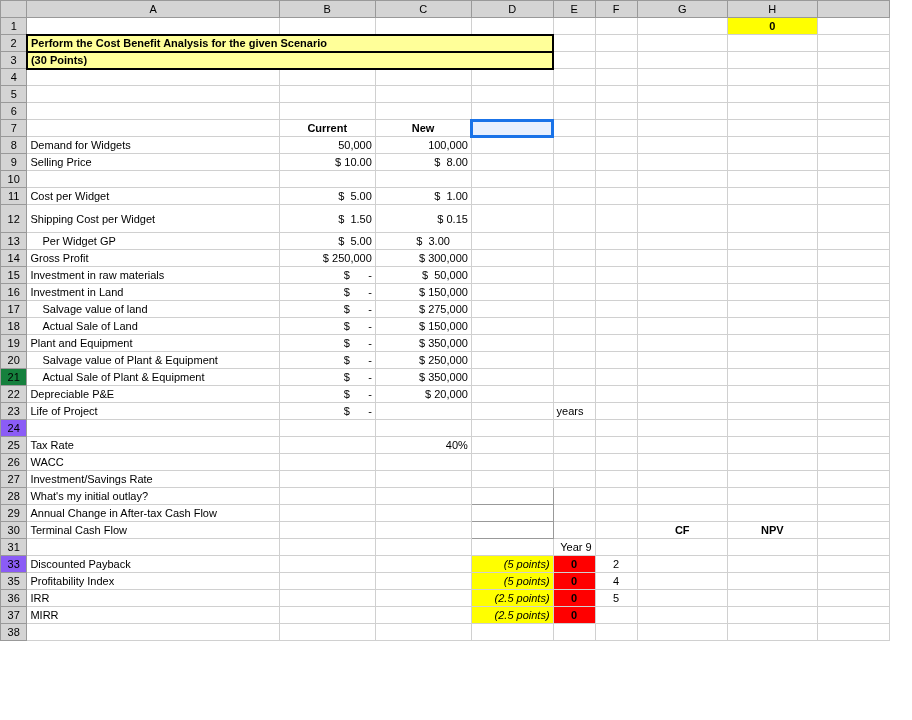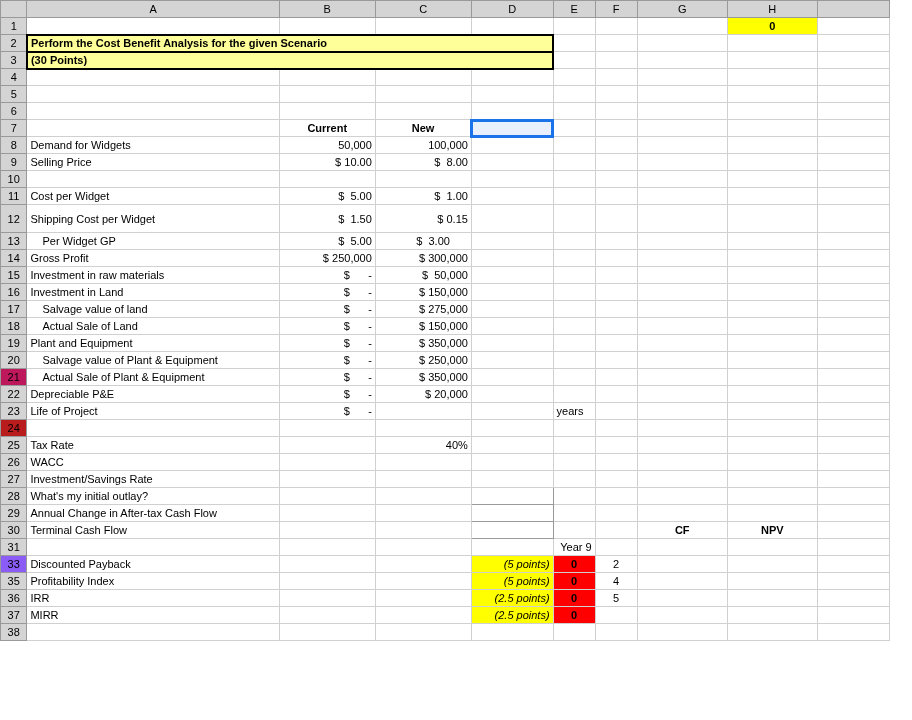--- a/index.html
+++ b/index.html
@@ -266,21 +266,21 @@
           <td style="border: 1px solid rgb(208, 208, 208); padding: 1px 3px; height: 17px; white-space: nowrap; overflow: hidden; vertical-align: middle; font-size: 11px; font-family: Arial, sans-serif; text-align: right;">$&nbsp;&nbsp;&nbsp;&nbsp;&nbsp;&nbsp;-</td>
           <td style="border: 1px solid rgb(208, 208, 208); padding: 1px 3px; height: 17px; white-space: nowrap; overflow: hidden; vertical-align: middle; font-size: 11px; font-family: Arial, sans-serif; text-align: right;">$ 250,000</td>
           <td style="border: 1px solid rgb(208, 208, 208); padding: 1px 3px; height: 17px; white-space: nowrap; overflow: hidden; vertical-align: middle; font-size: 11px; font-family: Arial, sans-serif;"></td>
           <td style="border: 1px solid rgb(208, 208, 208); padding: 1px 3px; height: 17px; white-space: nowrap; overflow: hidden; vertical-align: middle; font-size: 11px; font-family: Arial, sans-serif;"></td>
           <td style="border: 1px solid rgb(208, 208, 208); padding: 1px 3px; height: 17px; white-space: nowrap; overflow: hidden; vertical-align: middle; font-size: 11px; font-family: Arial, sans-serif;"></td>
           <td style="border: 1px solid rgb(208, 208, 208); padding: 1px 3px; height: 17px; white-space: nowrap; overflow: hidden; vertical-align: middle; font-size: 11px; font-family: Arial, sans-serif;"></td>
           <td style="border: 1px solid rgb(208, 208, 208); padding: 1px 3px; height: 17px; white-space: nowrap; overflow: hidden; vertical-align: middle; font-size: 11px; font-family: Arial, sans-serif;"></td>
           <td style="border: 1px solid rgb(208, 208, 208); padding: 1px 3px; height: 17px; white-space: nowrap; overflow: hidden; vertical-align: middle; font-size: 11px; font-family: Arial, sans-serif;"></td>
         </tr>
         <tr>
-          <td style="background: #be185d; border: 1px solid rgb(153, 153, 153); text-align: center; padding: 1px 2px; height: 17px; width: 22px; font-size: 11px; font-family: Arial, sans-serif;">21</td>
+          <td style="background: #15803d; border: 1px solid rgb(153, 153, 153); text-align: center; padding: 1px 2px; height: 17px; width: 22px; font-size: 11px; font-family: Arial, sans-serif;">21</td>
           <td style="border: 1px solid rgb(208, 208, 208); padding: 1px 3px 1px 15px; height: 17px; white-space: nowrap; overflow: hidden; vertical-align: middle; font-size: 11px; font-family: Arial, sans-serif;">Actual Sale of Plant &amp; Equipment</td>
           <td style="border: 1px solid rgb(208, 208, 208); padding: 1px 3px; height: 17px; white-space: nowrap; overflow: hidden; vertical-align: middle; font-size: 11px; font-family: Arial, sans-serif; text-align: right;">$&nbsp;&nbsp;&nbsp;&nbsp;&nbsp;&nbsp;-</td>
           <td style="border: 1px solid rgb(208, 208, 208); padding: 1px 3px; height: 17px; white-space: nowrap; overflow: hidden; vertical-align: middle; font-size: 11px; font-family: Arial, sans-serif; text-align: right;">$ 350,000</td>
           <td style="border: 1px solid rgb(208, 208, 208); padding: 1px 3px; height: 17px; white-space: nowrap; overflow: hidden; vertical-align: middle; font-size: 11px; font-family: Arial, sans-serif;"></td>
           <td style="border: 1px solid rgb(208, 208, 208); padding: 1px 3px; height: 17px; white-space: nowrap; overflow: hidden; vertical-align: middle; font-size: 11px; font-family: Arial, sans-serif;"></td>
           <td style="border: 1px solid rgb(208, 208, 208); padding: 1px 3px; height: 17px; white-space: nowrap; overflow: hidden; vertical-align: middle; font-size: 11px; font-family: Arial, sans-serif;"></td>
           <td style="border: 1px solid rgb(208, 208, 208); padding: 1px 3px; height: 17px; white-space: nowrap; overflow: hidden; vertical-align: middle; font-size: 11px; font-family: Arial, sans-serif;"></td>
           <td style="border: 1px solid rgb(208, 208, 208); padding: 1px 3px; height: 17px; white-space: nowrap; overflow: hidden; vertical-align: middle; font-size: 11px; font-family: Arial, sans-serif;"></td>
           <td style="border: 1px solid rgb(208, 208, 208); padding: 1px 3px; height: 17px; white-space: nowrap; overflow: hidden; vertical-align: middle; font-size: 11px; font-family: Arial, sans-serif;"></td>
         </tr>
@@ -302,21 +302,21 @@
           <td style="border: 1px solid rgb(208, 208, 208); padding: 1px 3px; height: 17px; white-space: nowrap; overflow: hidden; vertical-align: middle; font-size: 11px; font-family: Arial, sans-serif; text-align: right;">$&nbsp;&nbsp;&nbsp;&nbsp;&nbsp;&nbsp;-</td>
           <td style="border: 1px solid rgb(208, 208, 208); padding: 1px 3px; height: 17px; white-space: nowrap; overflow: hidden; vertical-align: middle; font-size: 11px; font-family: Arial, sans-serif; text-align: right;"></td>
           <td style="border: 1px solid rgb(208, 208, 208); padding: 1px 3px; height: 17px; white-space: nowrap; overflow: hidden; vertical-align: middle; font-size: 11px; font-family: Arial, sans-serif;"></td>
           <td style="border: 1px solid rgb(208, 208, 208); padding: 1px 3px; height: 17px; white-space: nowrap; overflow: hidden; vertical-align: middle; font-size: 11px; font-family: Arial, sans-serif;">years</td>
           <td style="border: 1px solid rgb(208, 208, 208); padding: 1px 3px; height: 17px; white-space: nowrap; overflow: hidden; vertical-align: middle; font-size: 11px; font-family: Arial, sans-serif;"></td>
           <td style="border: 1px solid rgb(208, 208, 208); padding: 1px 3px; height: 17px; white-space: nowrap; overflow: hidden; vertical-align: middle; font-size: 11px; font-family: Arial, sans-serif;"></td>
           <td style="border: 1px solid rgb(208, 208, 208); padding: 1px 3px; height: 17px; white-space: nowrap; overflow: hidden; vertical-align: middle; font-size: 11px; font-family: Arial, sans-serif;"></td>
           <td style="border: 1px solid rgb(208, 208, 208); padding: 1px 3px; height: 17px; white-space: nowrap; overflow: hidden; vertical-align: middle; font-size: 11px; font-family: Arial, sans-serif;"></td>
         </tr>
         <tr>
-          <td style="background: #b91c1c; border: 1px solid rgb(153, 153, 153); text-align: center; padding: 1px 2px; height: 17px; width: 22px; font-size: 11px; font-family: Arial, sans-serif;">24</td>
+          <td style="background: #8b5cf6; border: 1px solid rgb(153, 153, 153); text-align: center; padding: 1px 2px; height: 17px; width: 22px; font-size: 11px; font-family: Arial, sans-serif;">24</td>
           <td style="border: 1px solid rgb(208, 208, 208); padding: 1px 3px; height: 17px; white-space: nowrap; overflow: hidden; vertical-align: middle; font-size: 11px; font-family: Arial, sans-serif;"></td>
           <td style="border: 1px solid rgb(208, 208, 208); padding: 1px 3px; height: 17px; white-space: nowrap; overflow: hidden; vertical-align: middle; font-size: 11px; font-family: Arial, sans-serif;"></td>
           <td style="border: 1px solid rgb(208, 208, 208); padding: 1px 3px; height: 17px; white-space: nowrap; overflow: hidden; vertical-align: middle; font-size: 11px; font-family: Arial, sans-serif;"></td>
           <td style="border: 1px solid rgb(208, 208, 208); padding: 1px 3px; height: 17px; white-space: nowrap; overflow: hidden; vertical-align: middle; font-size: 11px; font-family: Arial, sans-serif;"></td>
           <td style="border: 1px solid rgb(208, 208, 208); padding: 1px 3px; height: 17px; white-space: nowrap; overflow: hidden; vertical-align: middle; font-size: 11px; font-family: Arial, sans-serif;"></td>
           <td style="border: 1px solid rgb(208, 208, 208); padding: 1px 3px; height: 17px; white-space: nowrap; overflow: hidden; vertical-align: middle; font-size: 11px; font-family: Arial, sans-serif;"></td>
           <td style="border: 1px solid rgb(208, 208, 208); padding: 1px 3px; height: 17px; white-space: nowrap; overflow: hidden; vertical-align: middle; font-size: 11px; font-family: Arial, sans-serif;"></td>
           <td style="border: 1px solid rgb(208, 208, 208); padding: 1px 3px; height: 17px; white-space: nowrap; overflow: hidden; vertical-align: middle; font-size: 11px; font-family: Arial, sans-serif;"></td>
           <td style="border: 1px solid rgb(208, 208, 208); padding: 1px 3px; height: 17px; white-space: nowrap; overflow: hidden; vertical-align: middle; font-size: 11px; font-family: Arial, sans-serif;"></td>
         </tr>

